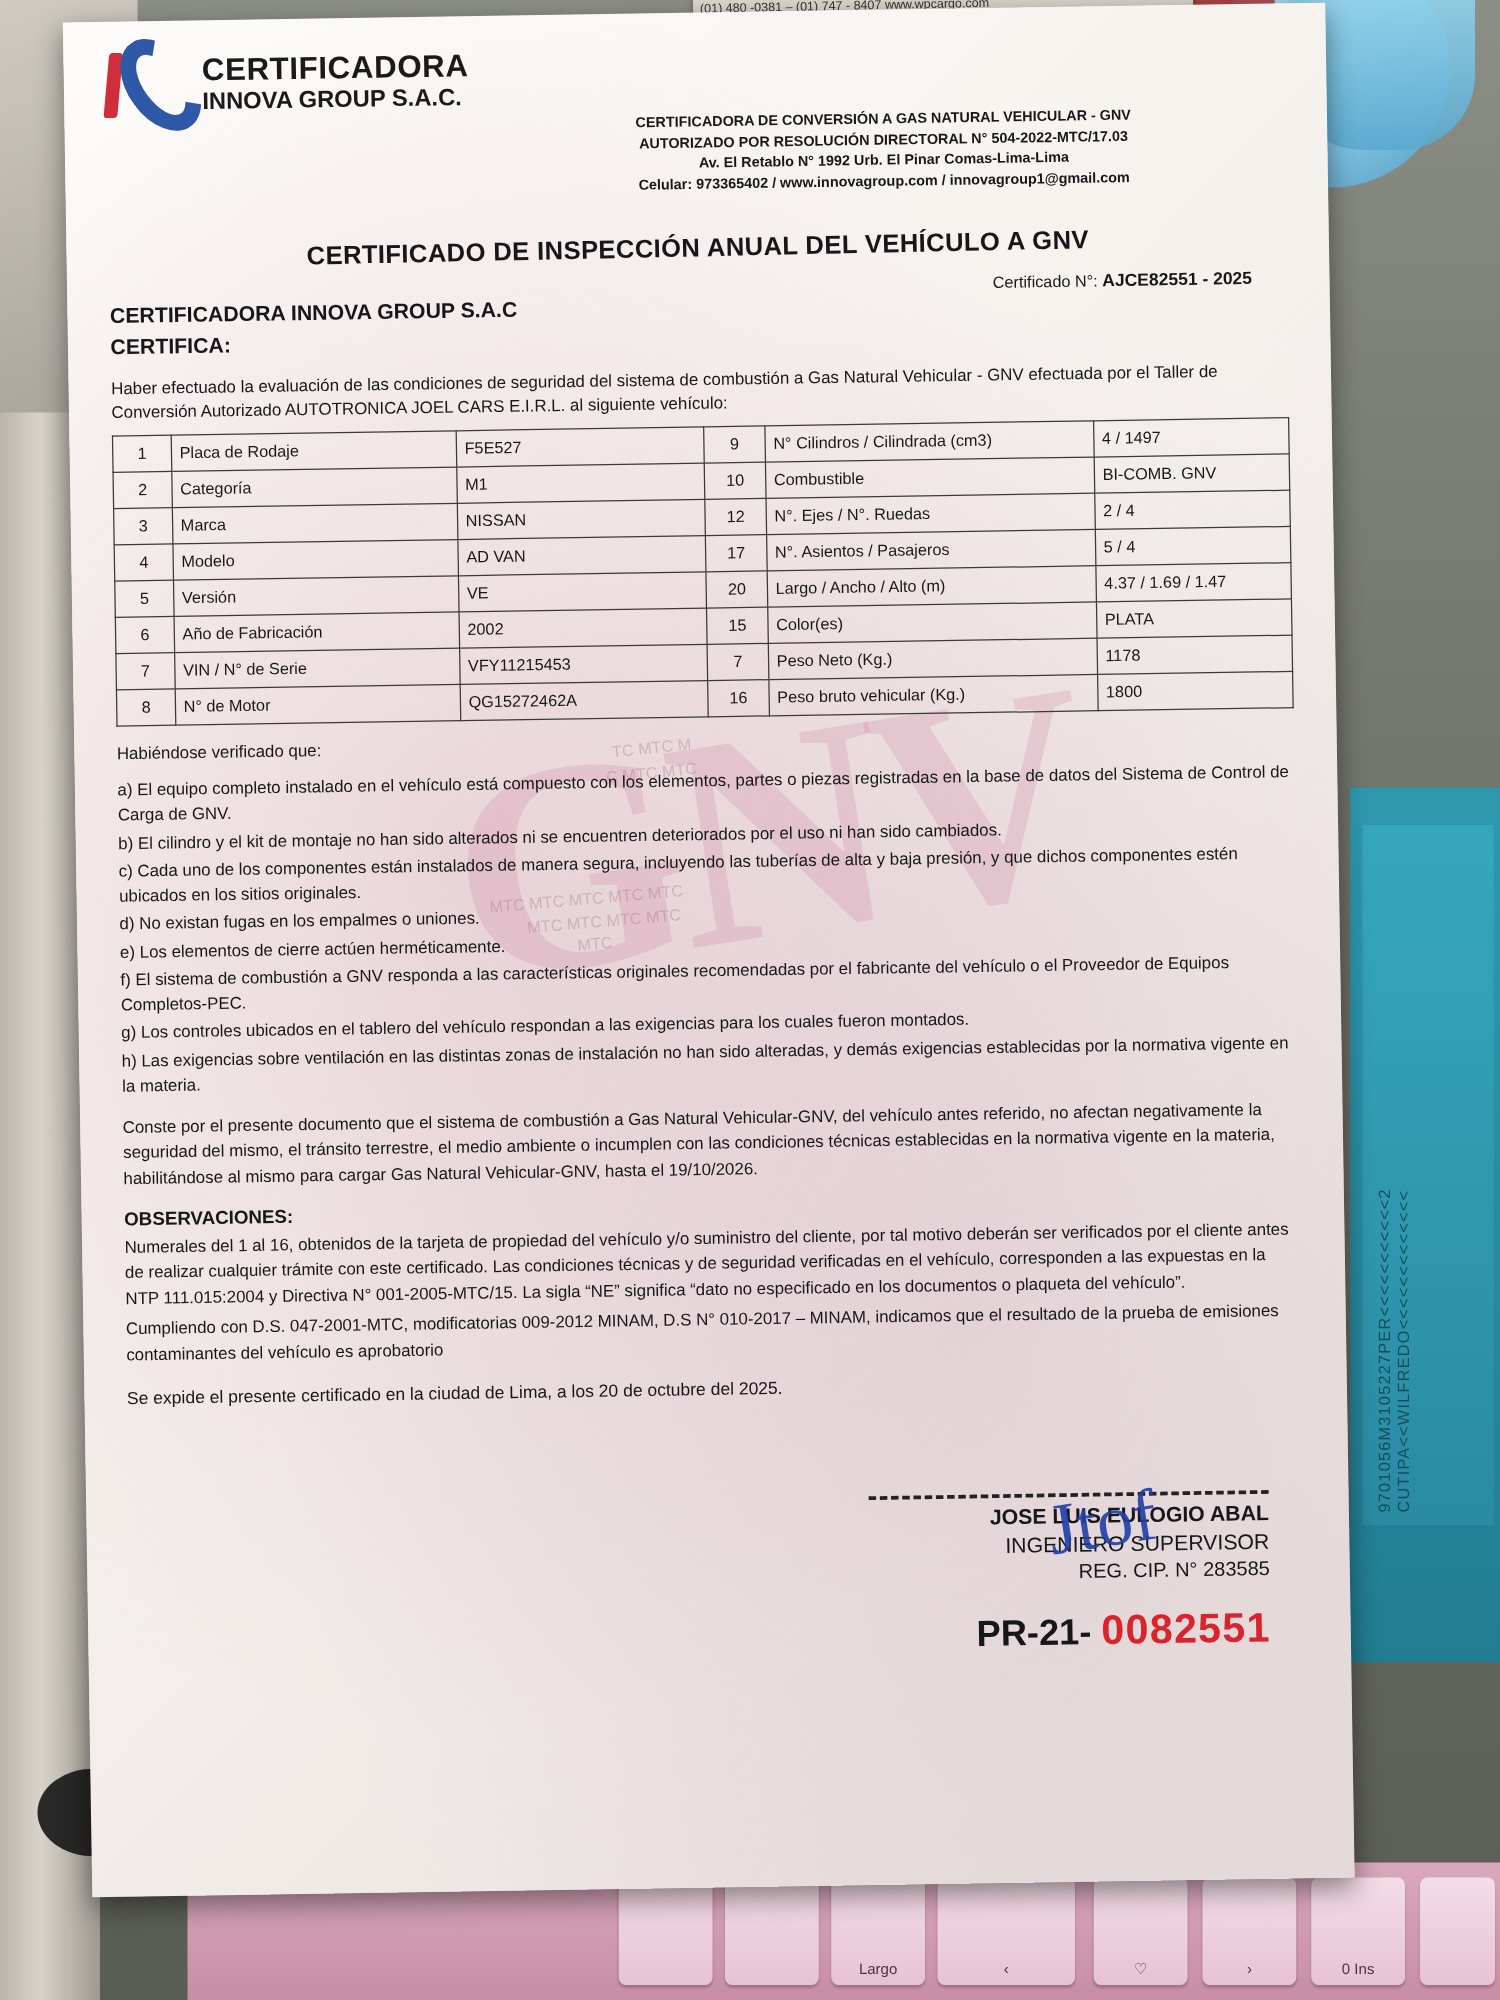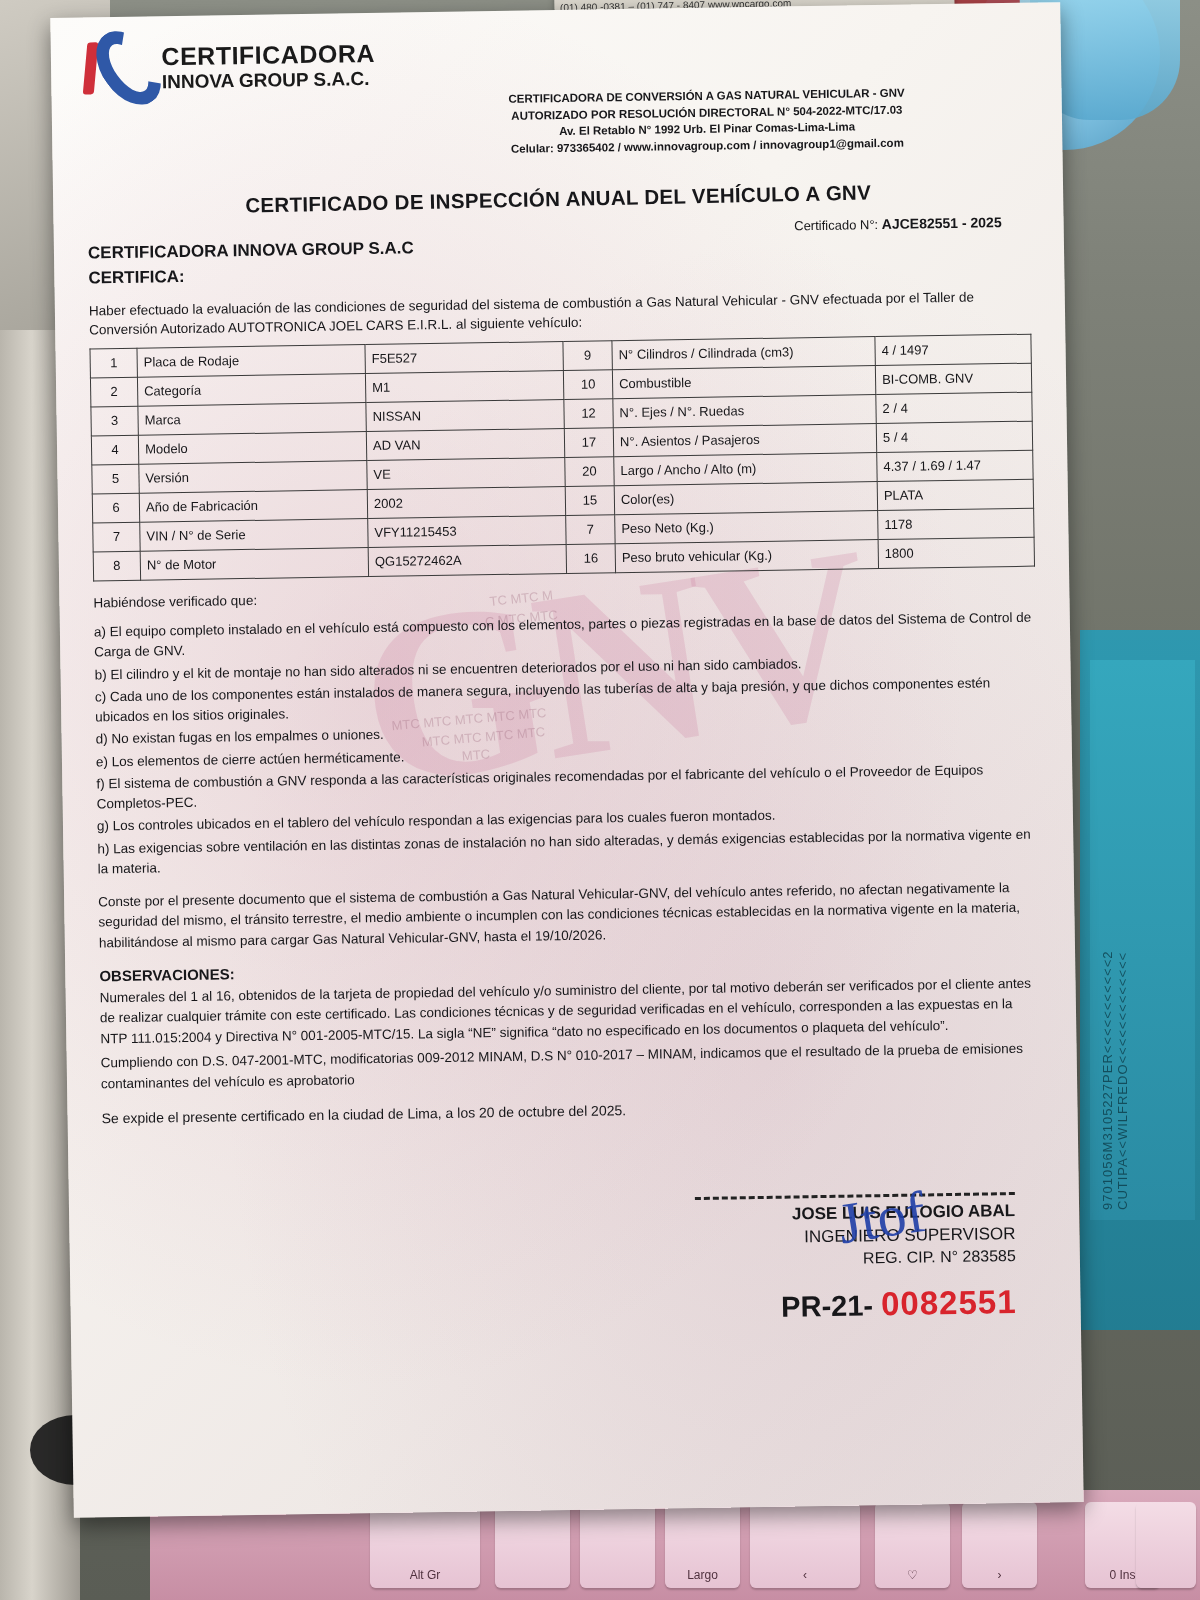--- a/index.html
+++ b/index.html
@@ -119,28 +119,27 @@
 <div id="glass2"></div>
 <div id="red-shape"></div>
 <div id="papers-top"></div>
 <div id="topstrip-text">(01) 480 -0381 – (01) 747 - 8407          www.wpcargo.com</div>
 <div id="green-note"></div>
 <div id="note-text">C4% 55210</div>
 <div id="mousepad"></div>
 <div id="card-right"></div>
 <div id="card-right-txt">9701056M3105227PER&lt;&lt;&lt;&lt;&lt;&lt;&lt;&lt;&lt;&lt;&lt;2 CUTIPA&lt;&lt;WILFREDO&lt;&lt;&lt;&lt;&lt;&lt;&lt;&lt;&lt;&lt;&lt;&lt;&lt;</div>
 <div id="keyboard">
-  <div class="key" style="left:220px;width:110px;">Alt Gr</div>
   <div class="key" style="left:345px;width:75px;"></div>
   <div class="key" style="left:430px;width:75px;"></div>
   <div class="key" style="left:515px;width:75px;">Largo</div>
   <div class="key" style="left:600px;width:110px;">‹</div>
   <div class="key" style="left:725px;width:75px;">♡</div>
   <div class="key" style="left:812px;width:75px;">›</div>
-  <div class="key" style="left:899px;width:75px;margin-left:36px;">0 Ins</div>
+  <div class="key" style="left:899px;width:75px;">0 Ins</div>
   <div class="key" style="left:986px;width:60px;"></div>
 </div>
 <div id="shadow-circle"></div>
 
 <div id="sheet">
   <div id="watermark">GNV</div>
   <div class="wm-s" style="left:430px;top:580px;transform:rotate(-5deg)">TC MTC M</div>
   <div class="wm-s" style="left:425px;top:600px;transform:rotate(-5deg)">C MTC MTC</div>
   <div class="wm-s" style="left:330px;top:700px;transform:rotate(-4deg)">MTC MTC MTC MTC MTC</div>
   <div class="wm-s" style="left:360px;top:718px;transform:rotate(-4deg)">MTC MTC MTC MTC</div>

